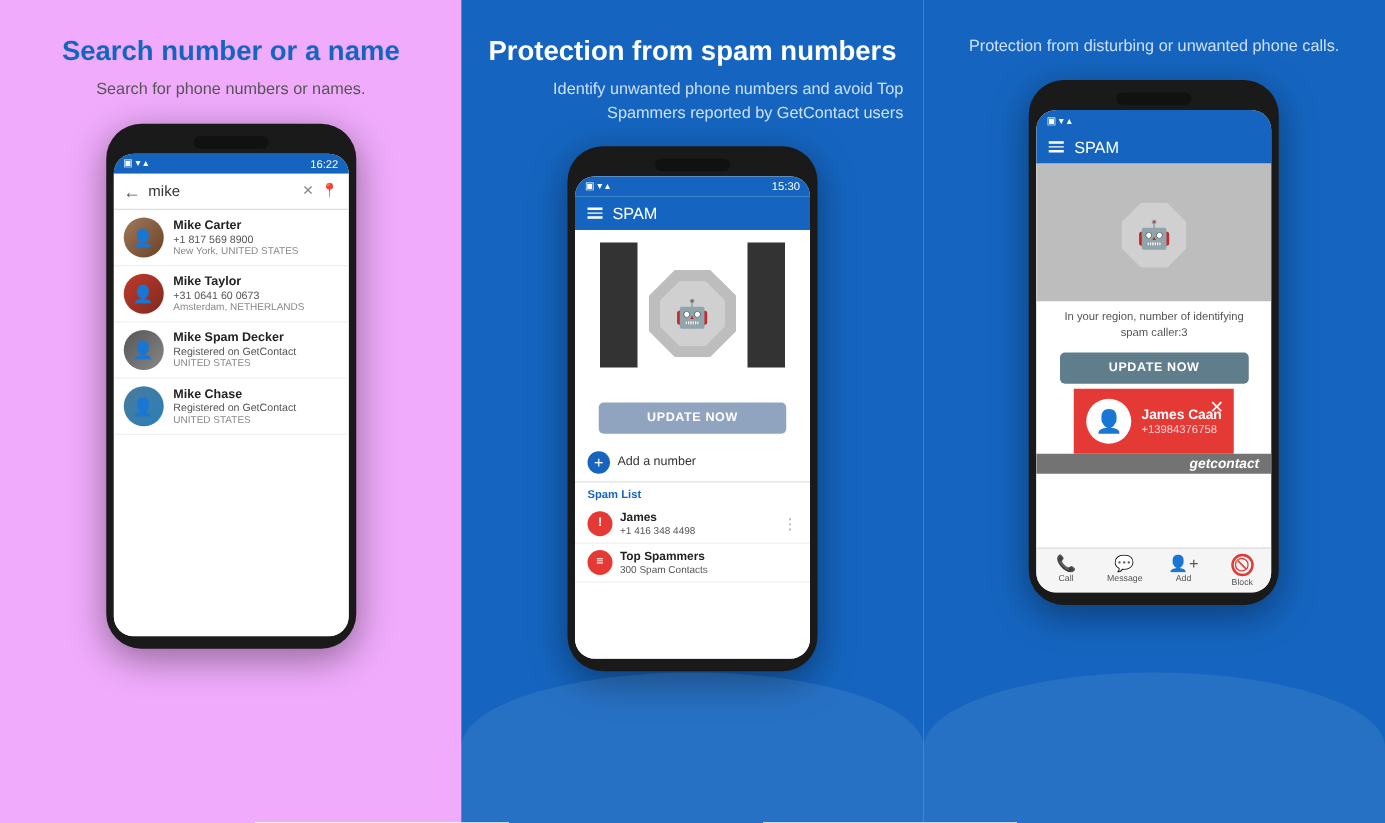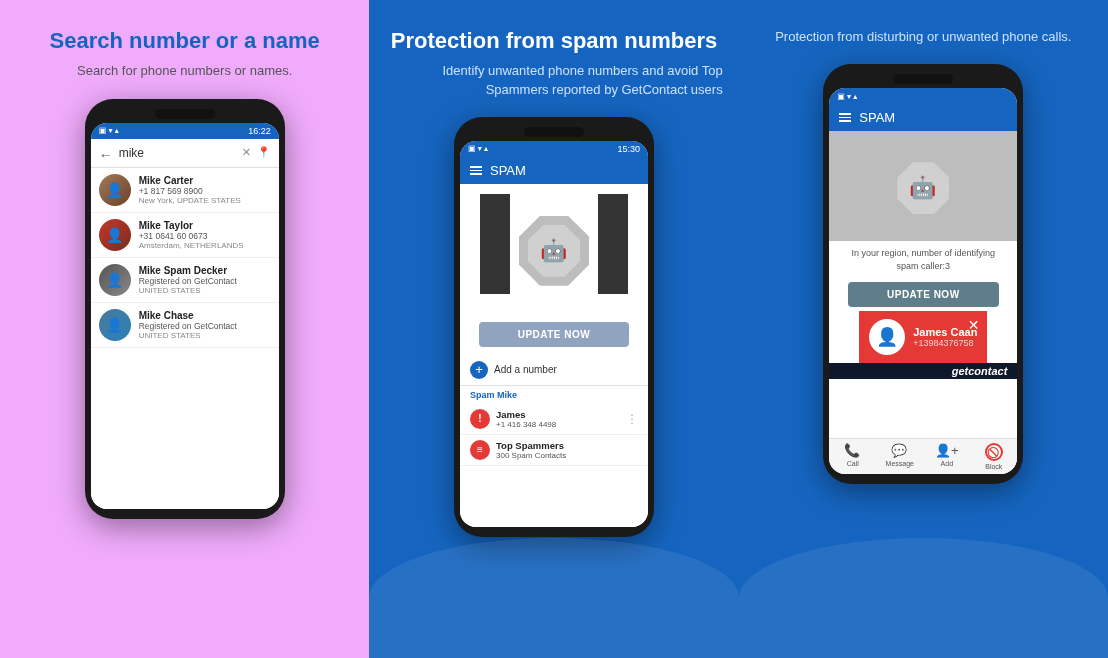--- a/index.html
+++ b/index.html
@@ -490,21 +490,21 @@
           <span class="search-clear">✕</span>
           <span class="search-location">📍</span>
         </div>
 
         <div class="contact-list">
           <div class="contact-item">
             <div class="avatar avatar-1">👤</div>
             <div class="contact-info">
               <div class="contact-name">Mike Carter</div>
               <div class="contact-phone">+1 817 569 8900</div>
-              <div class="contact-location">New York, UPDATE STATES</div>
+              <div class="contact-location">New York, UNITED STATES</div>
             </div>
           </div>
           <div class="contact-item">
             <div class="avatar avatar-2">👤</div>
             <div class="contact-info">
               <div class="contact-name">Mike Taylor</div>
               <div class="contact-phone">+31 0641 60 0673</div>
               <div class="contact-location">Amsterdam, NETHERLANDS</div>
             </div>
           </div>
@@ -560,21 +560,21 @@
               <div class="exclamation-badge">!</div>
             </div>
           </div>
           <button class="update-btn">UPDATE NOW</button>
 
           <div class="add-number-row">
             <div class="add-btn-circle">+</div>
             <span class="add-number-text">Add a number</span>
           </div>
 
-          <div class="spam-list-label">Spam Mike</div>
+          <div class="spam-list-label">Spam List</div>
 
           <div class="spam-item">
             <div class="spam-icon">!</div>
             <div class="spam-info">
               <div class="spam-name">James</div>
               <div class="spam-phone">+1 416 348 4498</div>
             </div>
             <span class="spam-menu">⋮</span>
           </div>
 
@@ -623,21 +623,21 @@
           <button class="update-btn-dark">UPDATE NOW</button>
 
           <div class="incoming-call-overlay">
             <span class="close-overlay">✕</span>
             <div class="caller-avatar">👤</div>
             <div class="caller-info">
               <div class="caller-name">James Caan</div>
               <div class="caller-number">+13984376758</div>
             </div>
           </div>
-          <div class="getcontact-brand" style="width:100%; background:#0f172a;">
+          <div class="getcontact-brand" style="width:100%; background:#737373;">
             <span>getcontact</span>
           </div>
         </div>
 
         <div class="bottom-nav">
           <div class="nav-item">
             <span class="nav-icon">📞</span>
             <span>Call</span>
           </div>
           <div class="nav-item">

